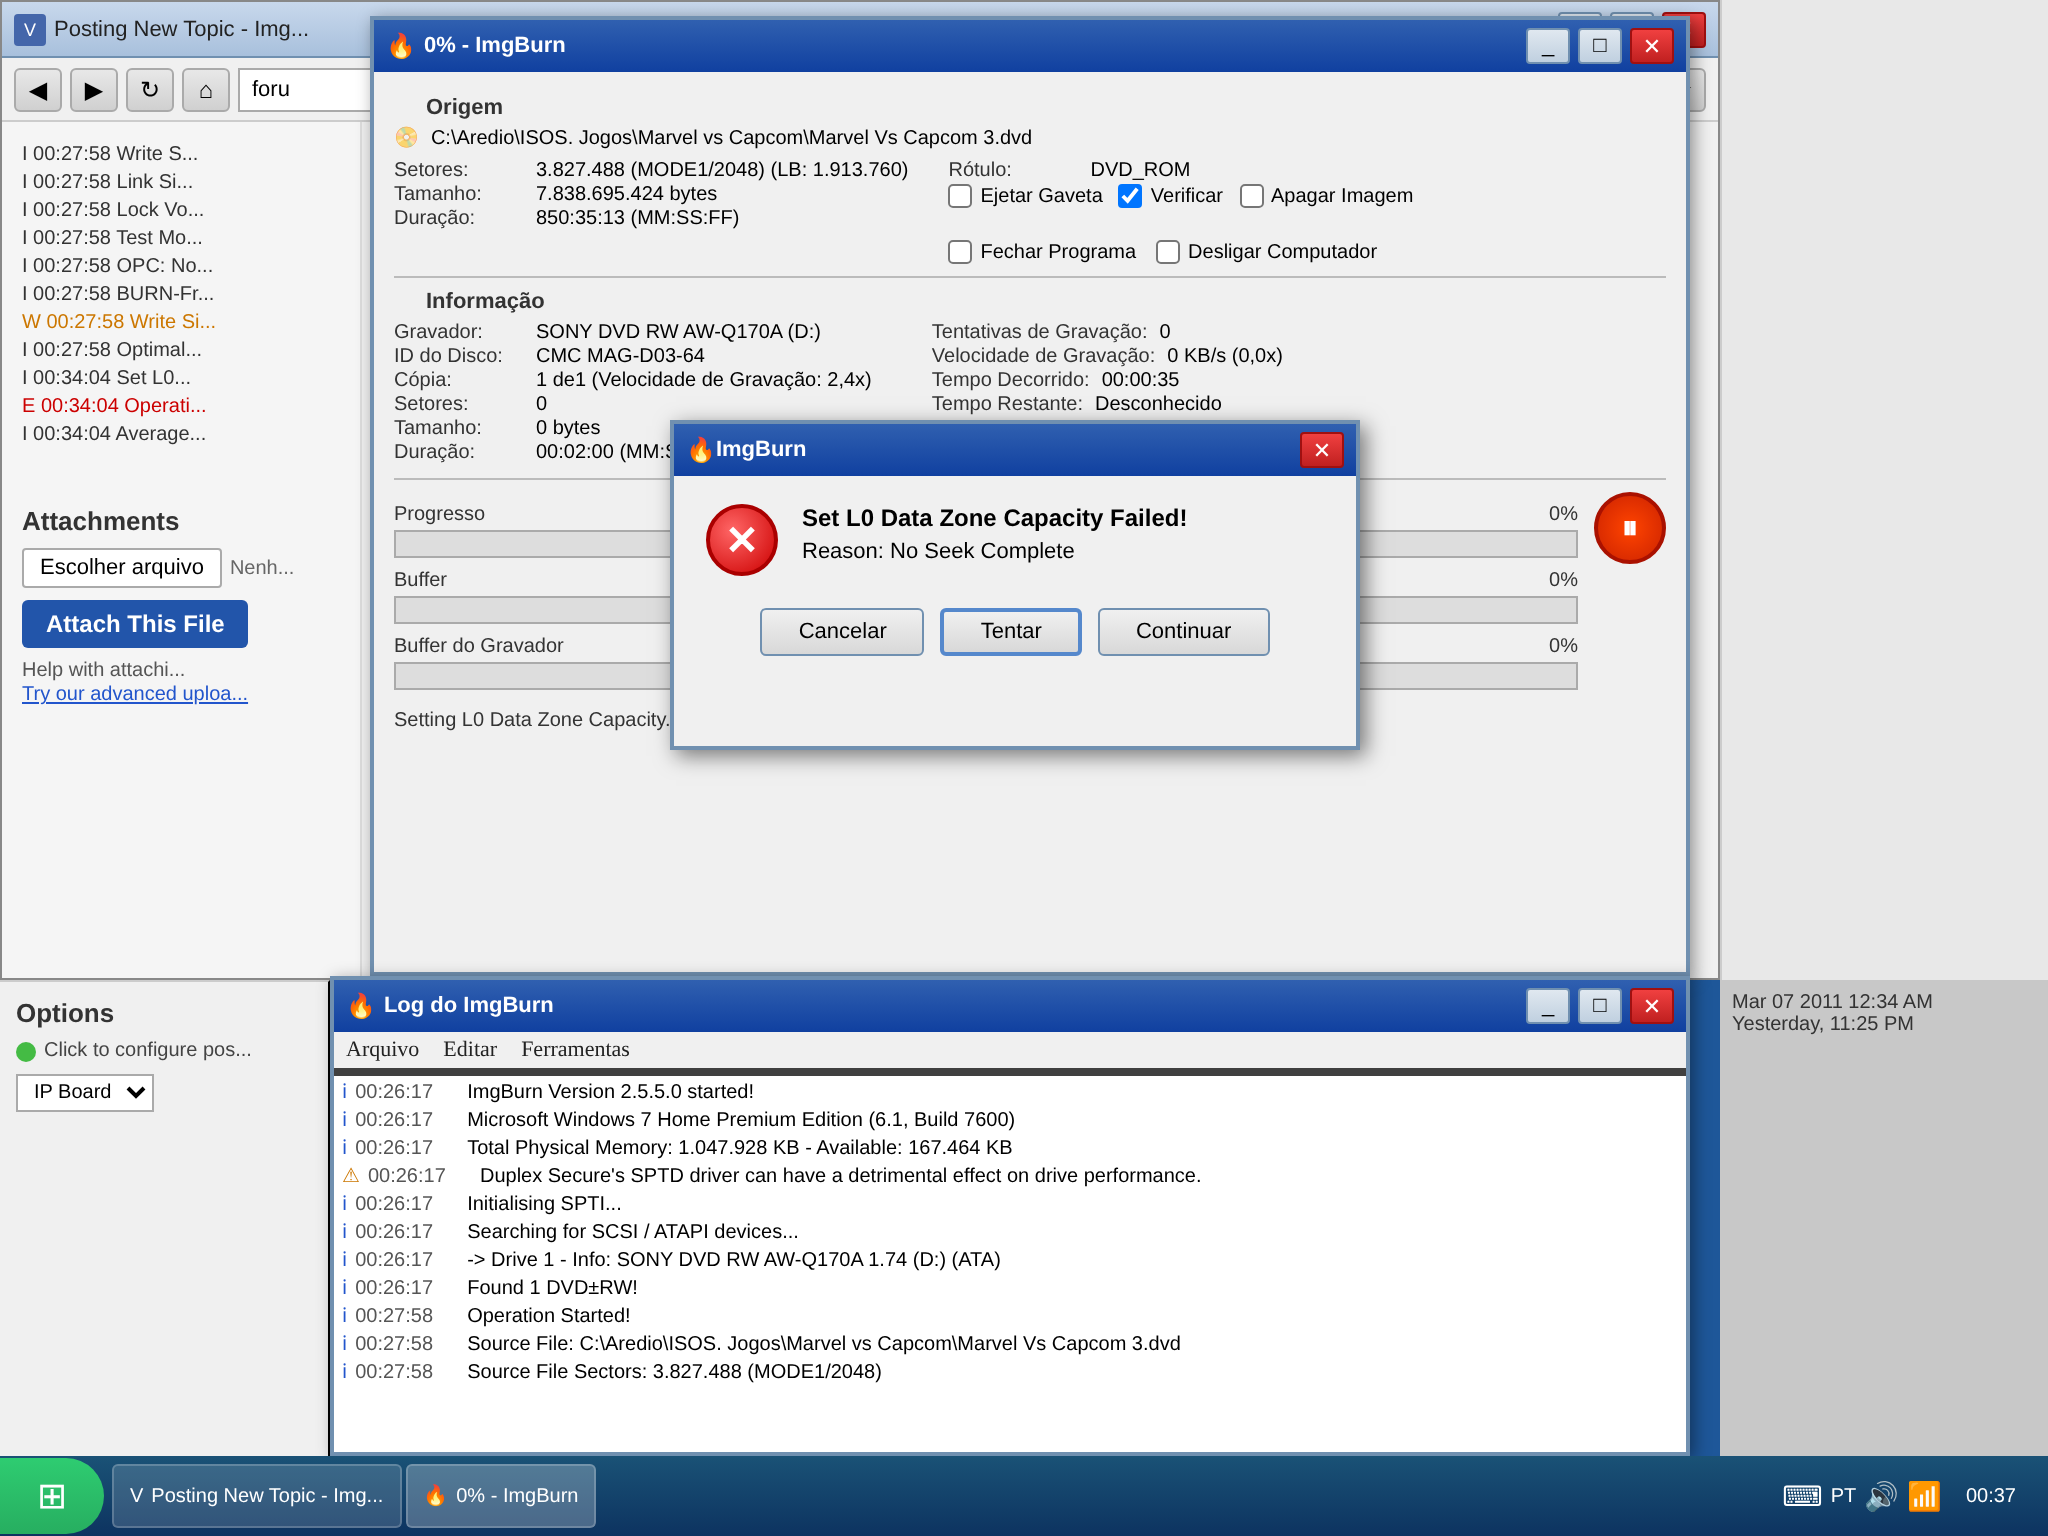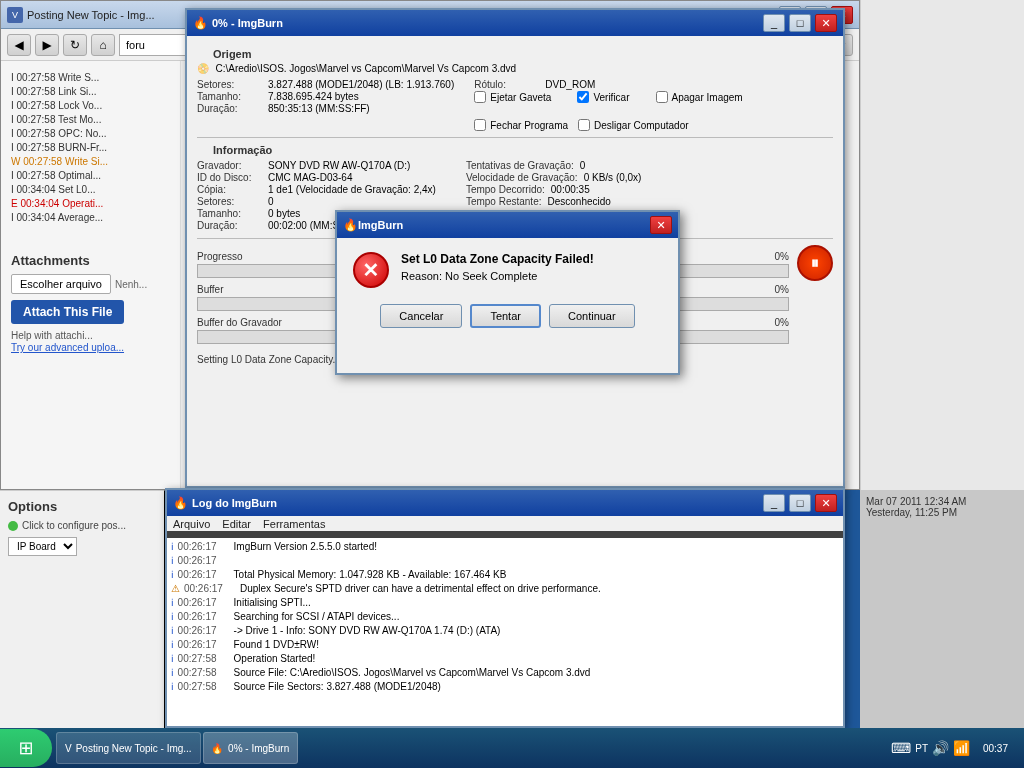--- a/index.html
+++ b/index.html
@@ -86,21 +86,21 @@
     .log-window {
       position: absolute; top: 488px; left: 165px; width: 680px; height: 240px;
       background: white; border: 2px solid #7090b0;
       box-shadow: 2px 2px 8px rgba(0,0,0,0.4);
     }
     .log-titlebar {
       height: 26px; background: linear-gradient(to bottom, #3060b0, #1040a0);
       display: flex; align-items: center; padding: 0 6px; gap: 4px;
     }
     .log-title { color: white; font-size: 11px; flex: 1; font-weight: bold; }
-    .log-menubar { height: 22px; background: #f0f0f0; border-bottom: 7px solid #404040; display: flex; align-items: center; padding: 0 6px; gap: 12px; }
+    .log-menubar { height: 22px; background: #f0f0f0; border-bottom: 4px solid #404040; display: flex; align-items: center; padding: 0 6px; gap: 12px; font-family: Liberation Serif, serif; }
     .log-menu-item { font-size: 11px; color: #222; cursor: pointer; }
     .log-content { height: calc(100% - 48px); overflow-y: scroll; padding: 2px 4px; background: white; }
     .log-entry { font-size: 10px; line-height: 14px; display: flex; gap: 4px; }
     .log-time { color: #555; min-width: 52px; }
     .log-msg { color: #000; }
     .log-entry.info .log-icon { color: #2255cc; }
     .log-entry.warn-e .log-icon { color: #cc7700; }
 
     
     .right-panel { position: absolute; top: 0; right: 0; width: 164px; height: 490px; background: #e8e8e8; border-left: 1px solid #ccc; }
@@ -225,21 +225,21 @@
         <div class="field-row">
           <span class="field-label">Duração:</span>
           <span class="field-value">850:35:13 (MM:SS:FF)</span>
         </div>
       </div>
       <div>
         <div class="field-row">
           <span class="field-label">Rótulo:</span>
           <span class="field-value">DVD_ROM</span>
         </div>
-        <div style="display:flex; gap:26px; margin-top:0; flex-wrap:wrap;">
+        <div style="display:flex; gap:8px; margin-top:0; flex-wrap:wrap;">
           <label class="checkbox-row">
               <input type="checkbox" style="">
               <span>Ejetar Gaveta</span>
             </label>
           <label class="checkbox-row">
               <input type="checkbox" checked="" style="">
               <span>Verificar</span>
             </label>
           <label class="checkbox-row">
               <input type="checkbox" style="">
@@ -383,20 +383,21 @@
   </div>
   <div class="log-content">
     <div class="log-entry info">
       <span class="log-icon" style="color:#2255cc;">ℹ</span>
       <span class="log-time">00:26:17</span>
       <span class="log-msg">ImgBurn Version 2.5.5.0 started!</span>
     </div>
     <div class="log-entry info">
       <span class="log-icon" style="color:#2255cc;">ℹ</span>
       <span class="log-time">00:26:17</span>
+      <span class="log-msg">Microsoft Windows 7 Home Premium Edition (6.1, Build 7600)</span>
     </div>
     <div class="log-entry info">
       <span class="log-icon" style="color:#2255cc;">ℹ</span>
       <span class="log-time">00:26:17</span>
       <span class="log-msg">Total Physical Memory: 1.047.928 KB  -  Available: 167.464 KB</span>
     </div>
     <div class="log-entry warn-e">
       <span class="log-icon" style="color:#cc7700;">⚠</span>
       <span class="log-time">00:26:17</span>
       <span class="log-msg">Duplex Secure's SPTD driver can have a detrimental effect on drive performance.</span>

